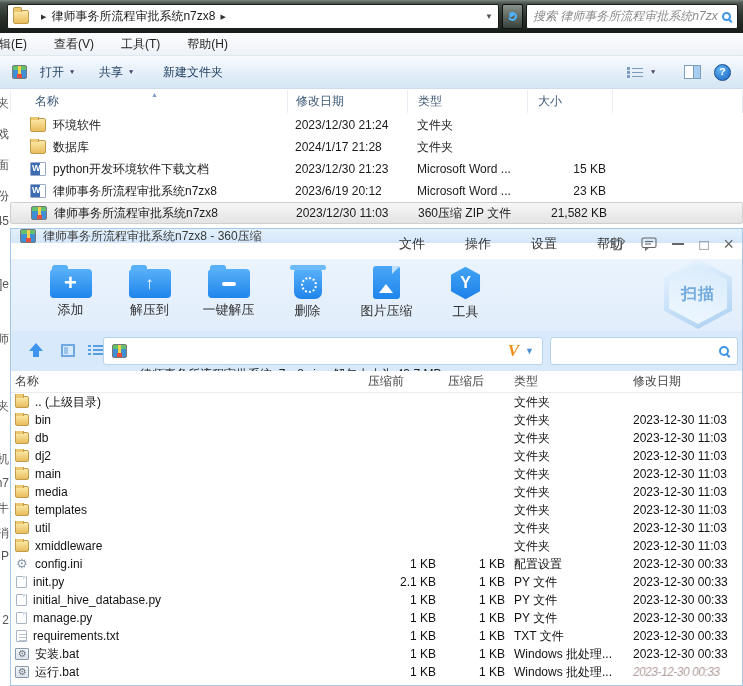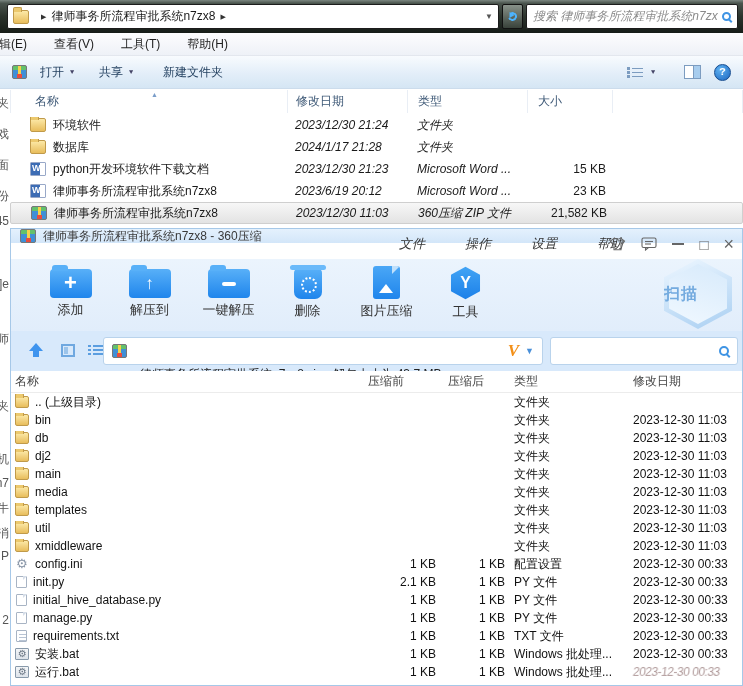--- a/index.html
+++ b/index.html
@@ -48,21 +48,21 @@
   .ehead { position:absolute; left:10px; top:90px; right:0; height:23px; background:#fff; color:#3d5876; display:flex; border-left:1px solid #e9eef5; }
   .hcell { height:100%; display:flex; align-items:center; border-right:1px solid #e9eef5; }
   .xc-name { width:277px; padding-left:24px; position:relative; }
   .xc-date { width:120px; padding-left:8px; }
   .xc-type { width:120px; padding-left:10px; }
   .xc-size { width:85px; padding-left:10px; }
   .sort-asc { position:absolute; left:140px; top:1px; font-size:7px; color:#7a9dc9; }
   .erows { position:absolute; left:10px; top:114px; right:0; }
   .xrow { display:flex; align-items:center; height:22px; }
   .xrow .xc-name { padding-left:20px; display:flex; align-items:center; overflow:hidden; white-space:nowrap; border:none; }
-  .xrow .xc-date,.xrow .xc-type { border:none;font-style:italic; }
+  .xrow .xc-date,.xrow .xc-type { border:none; }
   .xrow .xc-size { text-align:right; padding:0 6px 0 0; border:none; }
   .xrow.selected { background:linear-gradient(#f7f7f7,#e3e3e3); border:1px solid #cfcfcf; border-radius:2px; }
   
   .ficon { display:inline-block; width:16px; height:14px; margin-right:7px; position:relative; flex:none; }
   .icon-folder { background:linear-gradient(#fce9a8,#e8bd5c); border:1px solid #c09a4a; border-radius:2px; }
   .icon-folder::before { content:''; position:absolute; top:-4px; left:-1px; width:7px; height:4px; background:#ecc96e; border:1px solid #c09a4a; border-bottom:none; border-radius:2px 2px 0 0; }
   .icon-word { background:linear-gradient(90deg,#3c6cb4 0 9px,#fff 9px); border:1px solid #98a8c8; border-radius:1px; }
   .icon-word::after { content:'W'; position:absolute; left:1px; top:0px; color:#fff; font-size:9px; font-weight:bold; }
   .icon-zip { background-color:#3f8fd6; border:1px solid #777; border-radius:2px;
     background-image:linear-gradient(#e84c3d,#e84c3d),linear-gradient(#f6d24a,#f6d24a),linear-gradient(#63c16b,#63c16b);
@@ -77,21 +77,21 @@
   .icon-bat { background:linear-gradient(#f4f6f8,#dde3ea); border:1px solid #8899aa; border-radius:1px; }
   .icon-bat::after { content:'⚙'; position:absolute; left:2px; top:-1px; color:#6b7785; font-size:10px; }
   
   .frag { position:absolute; left:0; width:9px; overflow:hidden; direction:rtl; color:#555; white-space:nowrap; z-index:2; }
   
   .zwin { position:absolute; left:10px; top:228px; width:733px; height:458px; background:#fff;
     border:1px solid #a6c8e8; overflow:hidden; z-index:5; }
   .ztitle { position:absolute; left:0; top:0; right:0; height:14px; background:linear-gradient(#e4f1fd,#d3e6f9);
     display:flex; align-items:center; padding:0 9px; color:#3a3a3a; }
   .ztitle .ficon { margin-right:7px; }
-  .zmenu { position:absolute; left:388px; top:0; height:30px; display:flex; gap:40px; align-items:center; font-size:13px; color:#333;font-style:italic; }
+  .zmenu { position:absolute; left:388px; top:0; height:30px; display:flex; gap:40px; align-items:center; font-size:13px; color:#333; }
   .zctrl { position:absolute; right:8px; top:0; height:30px; display:flex; gap:15px; align-items:center; color:#666; }
   .min-glyph { display:inline-block; width:12px; height:2px; background:#666; }
   .max-glyph { font-size:15px; color:#666; }
   .close-glyph { font-size:18px; color:#666; line-height:1; }
   .ztoolbar { position:absolute; left:0; top:30px; right:0; height:72px; background:linear-gradient(#ebf4fd,#e1edfb); display:flex; padding-left:20px; }
   .zt-item { width:79px; display:flex; flex-direction:column; align-items:center; padding-top:5px; }
   .zt-label { margin-top:3px; font-size:13px; color:#333; }
   .ti { display:block; position:relative; }
   .ti-add,.ti-extract,.ti-one { width:42px; height:29px; margin-top:5px; border-radius:4px; background:linear-gradient(180deg,#58b0f8,#1f85ec); }
   .ti-add::before,.ti-extract::before,.ti-one::before { content:''; position:absolute; top:-4px; left:2px; width:16px; height:6px; border-radius:3px 3px 0 0; background:#58b0f8; }
@@ -101,21 +101,21 @@
   .ti-trash { width:28px; height:30px; margin-top:5px; border-radius:4px 4px 7px 7px; background:linear-gradient(180deg,#58b0f8,#1f85ec); }
   .ti-trash::before { content:''; position:absolute; top:-4px; left:-4px; width:36px; height:5px; border-radius:3px; background:#6bbafa; }
   .ti-trash::after { content:''; position:absolute; left:7px; top:8px; width:12px; height:12px; border:2px dotted #fff; border-radius:50%; }
   .ti-img { width:27px; height:33px; margin-top:2px; border-radius:3px; background:linear-gradient(180deg,#4aa7f6,#1f85ec); }
   .ti-img::before { content:''; position:absolute; right:0; top:0; border-left:8px solid #bfe0fb; border-bottom:8px solid transparent; border-radius:0 3px 0 0; }
   .ti-img::after { content:''; position:absolute; left:6px; bottom:6px; border-left:7px solid transparent; border-right:7px solid transparent; border-bottom:9px solid #fff; }
   .ti-tools { width:33px; height:34px; margin-top:2px; clip-path:polygon(50% 2%,94% 26%,94% 74%,50% 98%,6% 74%,6% 26%); background:linear-gradient(180deg,#43a5f5,#1b7fe8); }
   .ti-tools::after { content:'Y'; position:absolute; inset:0; color:#fff; font-weight:bold; font-size:16px; display:flex; align-items:center; justify-content:center; }
   .scan-badge { position:absolute; left:653px; top:30px; width:68px; height:70px; z-index:2;
     clip-path:polygon(50% 0,100% 26%,100% 74%,50% 100%,0 74%,0 26%);
-    background:linear-gradient(160deg,#eef7ff,#a9cff2); display:flex; align-items:center; }
+    background:linear-gradient(160deg,#eef7ff,#a9cff2); display:flex; align-items:center; justify-content:center; }
   .scan-badge::before { content:''; position:absolute; inset:5px; clip-path:polygon(50% 0,100% 26%,100% 74%,50% 100%,0 74%,0 26%);
     background:linear-gradient(200deg,#d7eafb,#f0f8ff); }
   .scan-badge span { position:relative; color:#74abdf; font-size:16px; font-weight:bold; letter-spacing:1px; }
   
   .zaddr { position:absolute; left:0; top:102px; right:0; height:40px; background:#d8e9fb; }
   .up-icon { position:absolute; left:18px; top:12px; width:14px; height:16px; }
   .up-icon::before { content:''; position:absolute; left:0; top:0; border-left:7px solid transparent; border-right:7px solid transparent; border-bottom:8px solid #3f94ee; }
   .up-icon::after { content:''; position:absolute; left:4px; top:8px; width:6px; height:6px; background:#3f94ee; }
   .vm-icon { position:absolute; left:50px; top:13px; width:14px; height:13px; border:2px solid #6fa8e0; }
   .vm-icon::after { content:''; position:absolute; left:1px; top:1px; width:4px; height:7px; background:#9cc4ea; }

